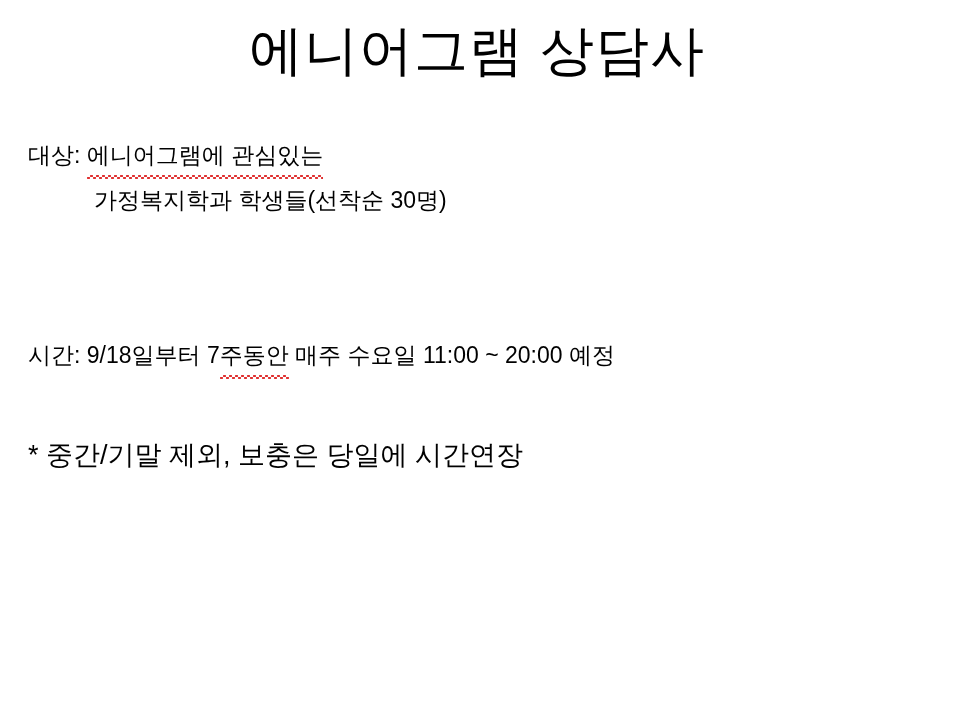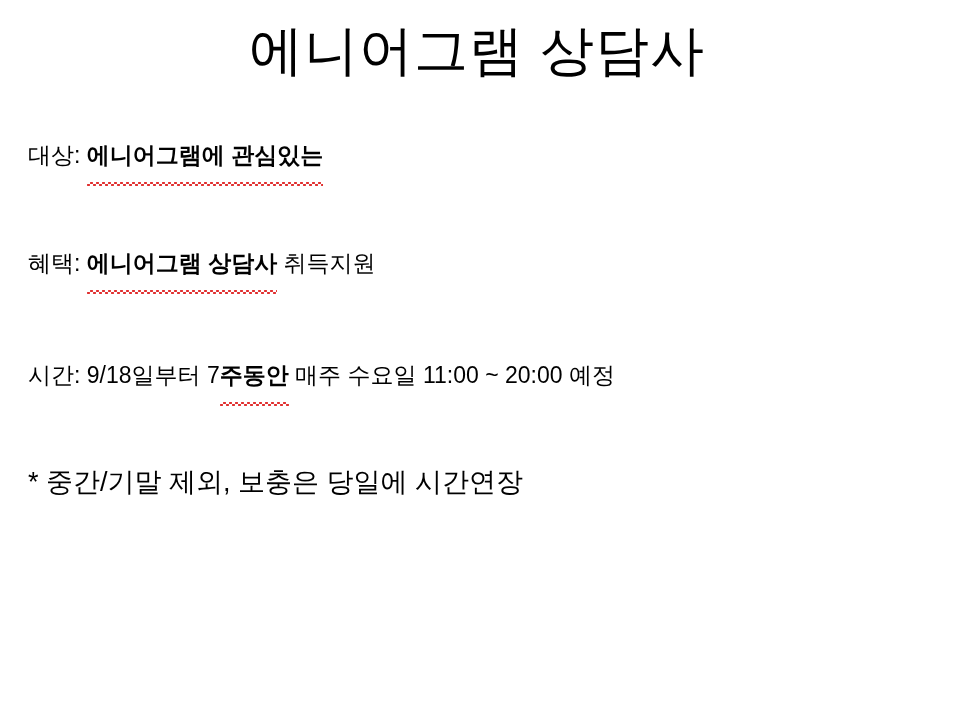--- a/index.html
+++ b/index.html
@@ -51,22 +51,21 @@
     padding-left: 66px;
   }
   .gap-sm { height: 8px; }
   .gap-md { height: 56px; }
   .gap-lg { height: 60px; }
 
   
   .squiggle {
     position: relative;
     display: inline-block;
-    padding-bottom: 13px;
-    font-weight: bold;
+    padding-bottom: 6px;
   }
   .squiggle::after {
     content: "";
     position: absolute;
     left: 0;
     right: 0;
     bottom: -2px;
     height: 4px;
     background-image:
       radial-gradient(circle at 1.5px 3px, #e03030 1.1px, transparent 1.3px),
@@ -84,24 +83,24 @@
 <div class="slide">
 
   <div class="title">에니어그램 상담사</div>
 
   <div class="body-block">
 
     <p class="para"><span>대상:</span> <span class="squiggle">에니어그램에 관심있는</span></p>
 
     <div class="gap-sm"></div>
 
+    <p class="para indent">가정복지학과 학생들(선착순 30명)</p>
 
     <div class="gap-md"></div>
 
-    <p class="para"><span>혜택:</span> <span class="squiggle">에니어그램 상담사</span><span> 취득지원</span></p>
 
     <div class="gap-sm"></div>
 
 
     <div class="gap-lg"></div>
 
     <p class="para"><span>시간:</span><span> 9/18일부터 7</span><span class="squiggle">주동안</span><span> 매주 수요일 11:00 ~ 20:00 예정</span></p>
 
     <div class="gap-lg"></div>
 

